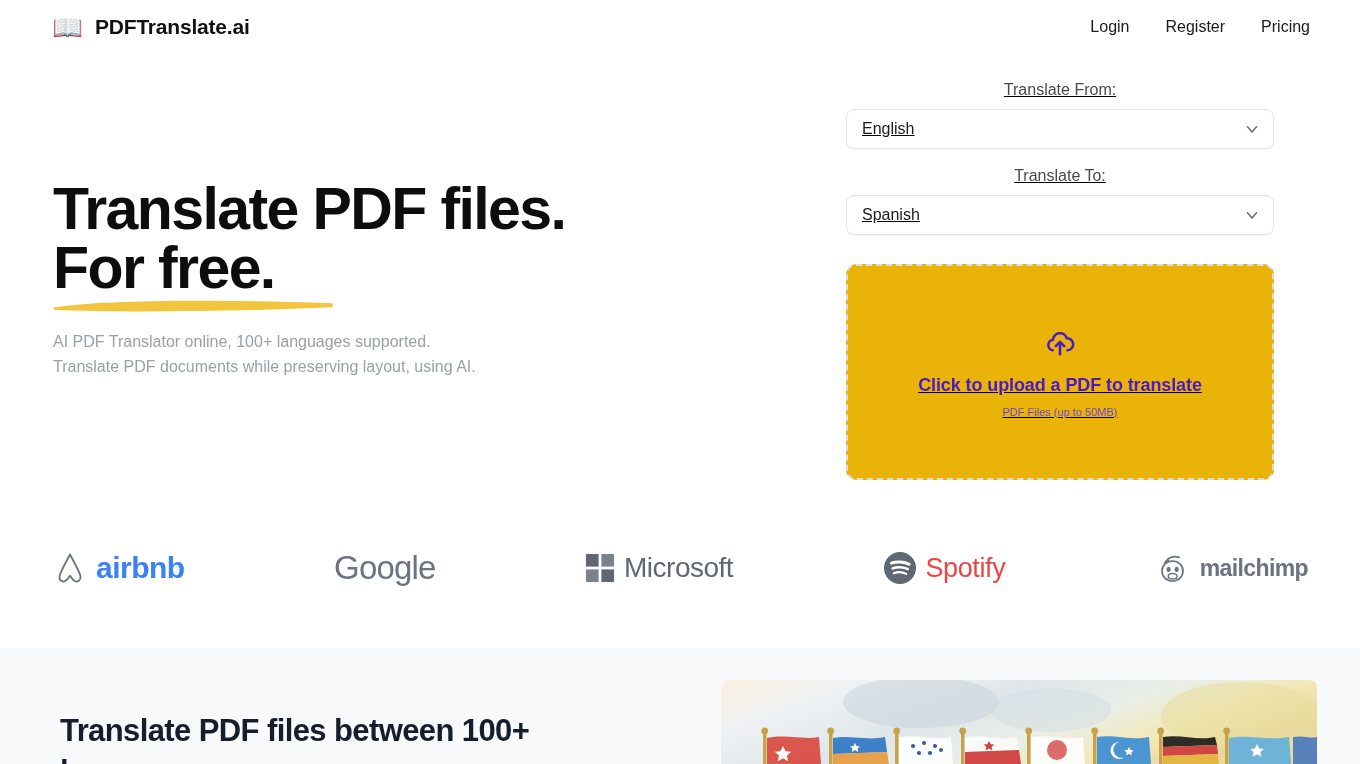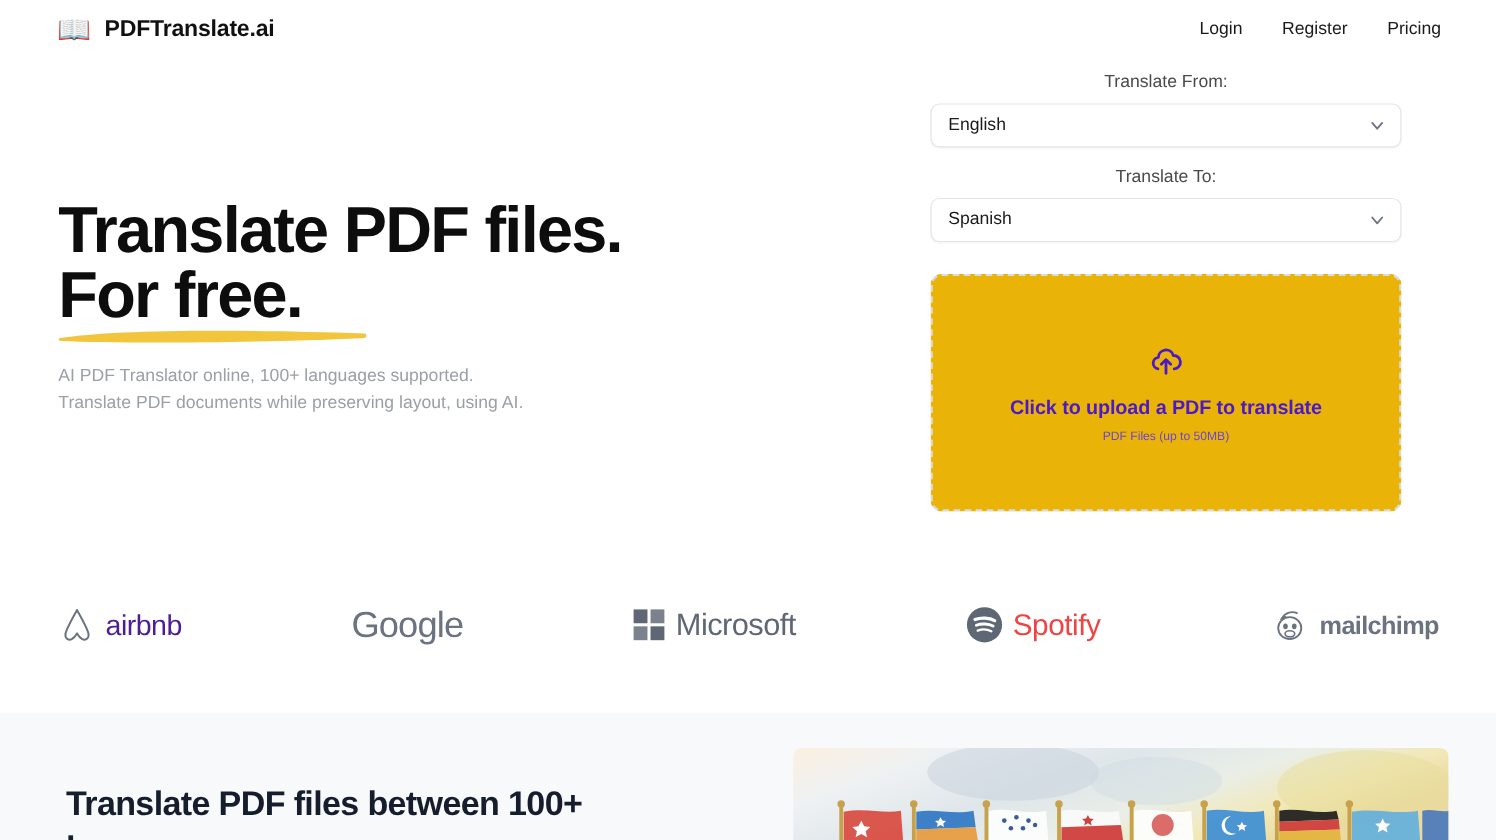--- a/index.html
+++ b/index.html
@@ -50,21 +50,21 @@
   .underline-brush {
     position: absolute; left: -2px; bottom: -14px; width: 285px; height: 16px;
     pointer-events: none;
   }
   .subtitle {
     margin-top: 32px;
     font-size: 16px; line-height: 1.55; color: #9aa0a6; font-weight: 400;
   }
 
   
-  .panel { position: absolute; left: 846px; top: 66px; width: 428px; }
+  .panel { position: absolute; left: 846px; top: 81px; width: 428px; text-decoration: underline; }
   .field-label {
     text-align: center; font-size: 16px; color: #4a4a4a;
     margin-bottom: 10px; margin-top: 0;
   }
   .select-box {
     position: relative; width: 428px; height: 40px;
     border: 1px solid #e2e4e8; border-radius: 8px; background: #fff;
     display: flex; align-items: center;
     box-shadow: 0 1px 1px rgba(16,24,40,0.03);
     cursor: pointer;
@@ -97,21 +97,21 @@
     display: flex; align-items: center; justify-content: space-between;
     color: #6b7280;
   }
   .logo-item { display: flex; align-items: center; gap: 9px; color: #6b7280; }
   .logo-text { font-size: 29px; color: #6b7280; letter-spacing: -0.5px; }
   .logo-text.ms { font-size: 28px; font-weight: 400; color: #5f6775; }
   .logo-text.mailchimp { font-size: 23px; font-weight: bold; color: #6b7280; letter-spacing: -0.6px; }
   .logo-text.mashable { font-size: 30px; font-weight: bold; color: #5f6775; letter-spacing: -0.8px; }
   .logo-text.spotify { font-size: 27px; font-weight: 400; color: #ef4444; letter-spacing: -0.4px; }
   .logo-text.google { font-size: 33px; font-weight: 400; color: #6b7280; letter-spacing: -0.8px; }
-  .logo-text.airbnb { font-size: 26px; font-weight: 400; color: #4c1d95; letter-spacing: -0.5px; }
+  .logo-text.airbnb { font-size: 30px; font-weight: 700; color: #3b82f6; letter-spacing: -0.5px; }
 
   
   .section2 {
     position: absolute; left: 0; top: 648px; width: 1360px; height: 116px;
     background: #f8f9fb;
   }
   .s2-heading {
     position: absolute; left: 60px; top: 62px; width: 600px;
     font-size: 31px; font-weight: bold; line-height: 1.33;
     color: #161e2e; letter-spacing: -0.6px;

